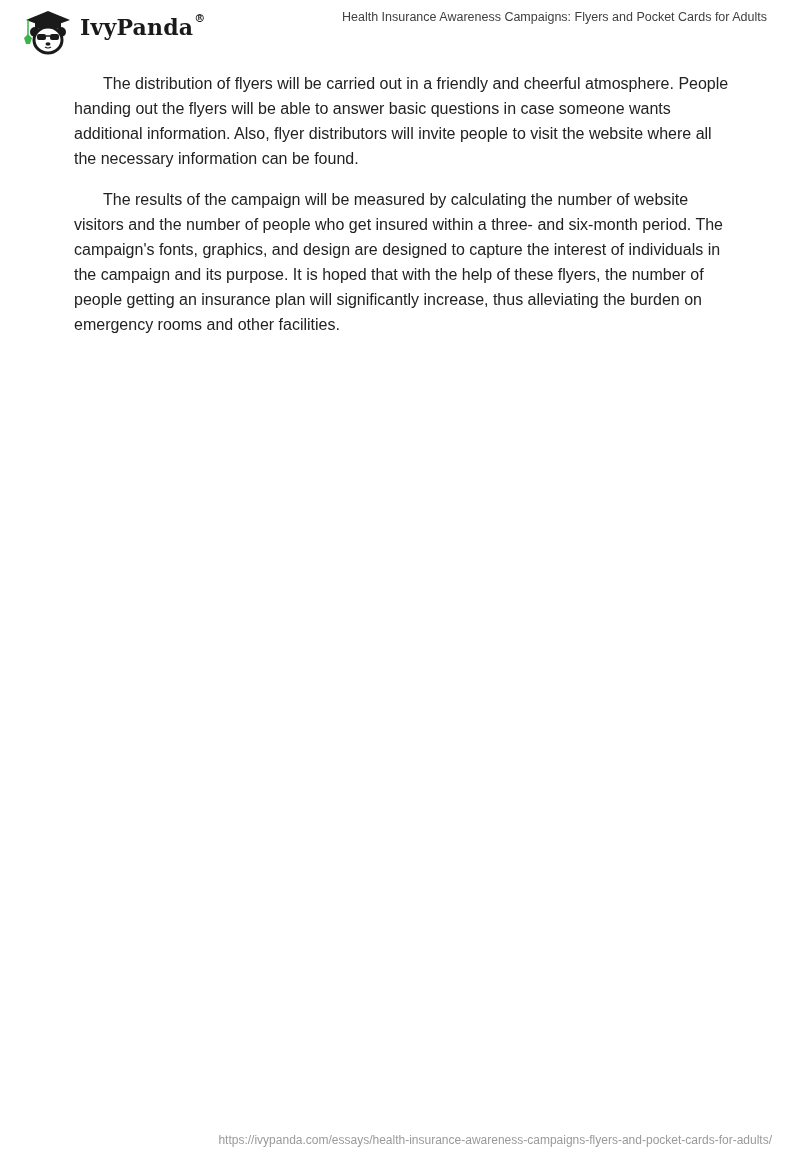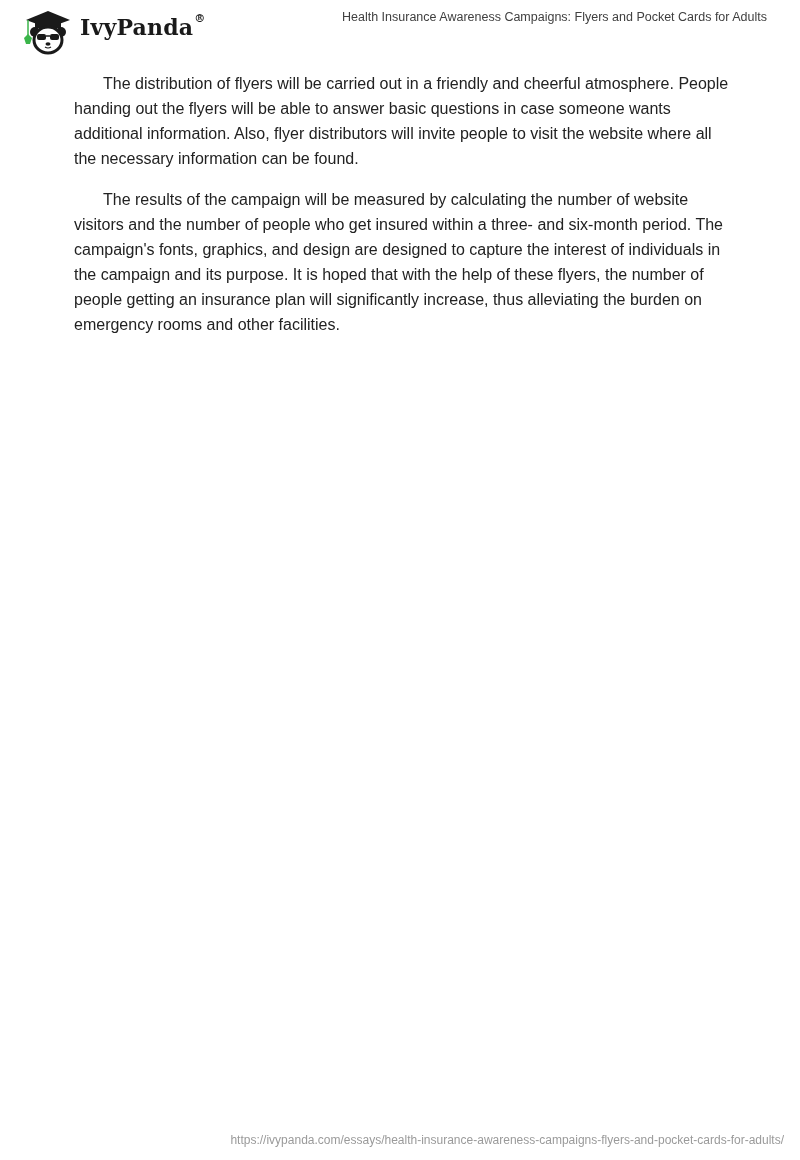--- a/index.html
+++ b/index.html
@@ -65,21 +65,21 @@
       color: #222222;
     }
     .content p {
       margin: 0 0 16px 0;
     }
     .content p.indent {
       text-indent: 29px;
     }
     .footer-url {
       position: absolute;
-      right: 16px;
+      right: 28px;
       top: 1133px;
       font-size: 12px;
       color: #9a9a9a;
     }
   </style>
 </head>
 <body>
 
 <div class="header">
   <div class="logo">

